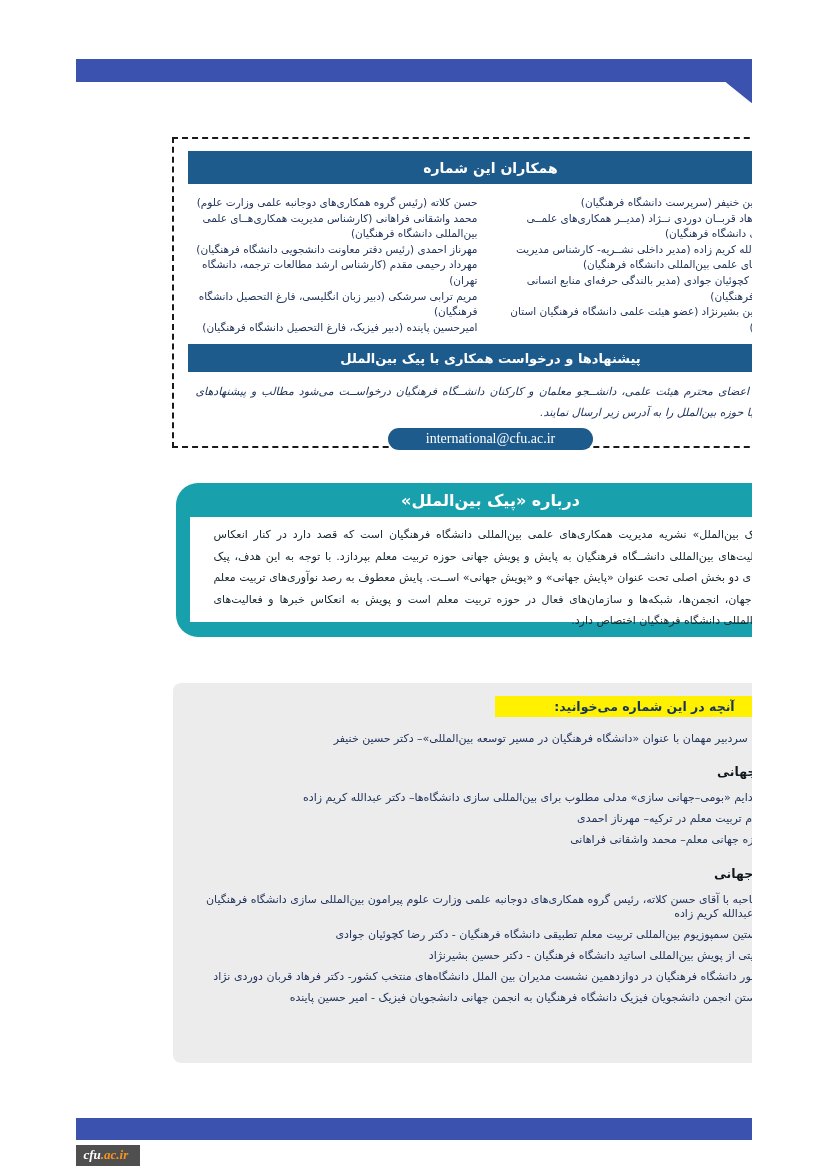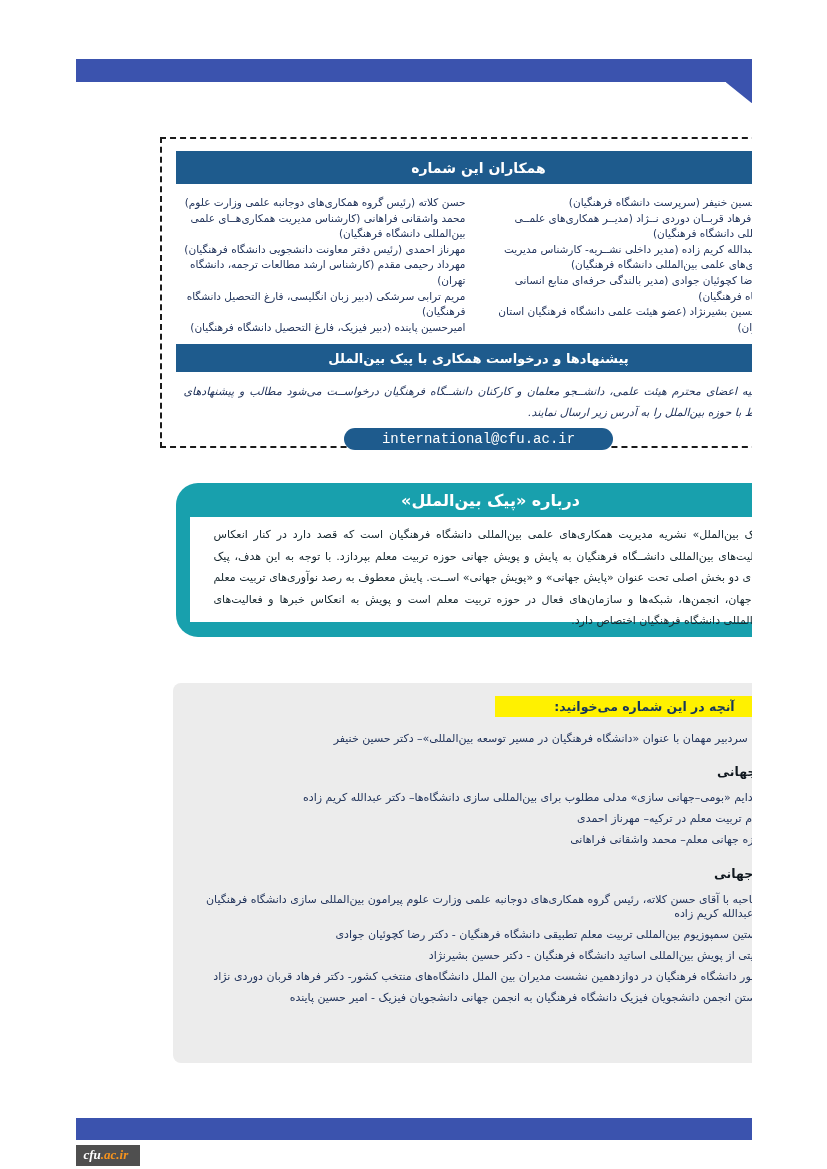--- a/index.html
+++ b/index.html
@@ -15,39 +15,39 @@
   .logo {
     position:absolute; top:27px; left:697px; width:78px; height:84px;
     background:#d9d8c3; border:2px solid #c6c5ab; border-radius:22px;
     display:flex; flex-direction:column; align-items:center; justify-content:center;
     color:#3b53ae; z-index:2;
   }
   .logo .l1 { font-size:24px; font-weight:bold; line-height:26px; }
   .logo .l2 { font-size:13px; font-weight:bold; line-height:16px; }
   
   .contrib-box {
-    position:absolute; top:137px; left:84px; width:638px; height:311px;
+    position:absolute; top:137px; left:96px; width:638px; height:311px;
     border:2px dashed #1a1a1a; padding:12px 14px 10px; direction:rtl;
   }
   .bar-title {
     background:#1e5b8d; color:#ffffff; font-weight:bold; text-align:center;
     font-size:14px; padding:9px 0 8px;
   }
   .bar-title.small { font-size:13px; padding:7px 0 6px; }
   .columns { display:flex; gap:26px; margin:11px 2px 9px; }
   .col { flex:1; font-size:10.5px; line-height:15.6px; color:#23355c; text-align:right; }
   .col div { margin:0; }
   .request-text {
     font-size:11px; line-height:21px; text-align:justify; color:#23355c;
     margin:9px 8px 4px;
     font-style:italic;
   }
   .email-pill {
     display:block; width:fit-content; margin:5px auto 0; background:#1e5b8d; color:#ffffff;
-    border:none; border-radius:13px; padding:3px 38px; font-family:Liberation Mono, monospace;
+    border:none; border-radius:13px; padding:3px 38px; font-family:Liberation Serif, serif;
     font-size:14px; direction:ltr; cursor:pointer;
   }
   
   .about-box {
     position:absolute; top:483px; left:100px; width:630px; height:154px;
     background:#18a0ad; border-radius:22px; direction:rtl;
   }
   .about-title { color:#ffffff; font-weight:bold; font-size:16px; text-align:center; padding:8px 0 7px; }
   .about-body {
     background:#ffffff; margin:0 14px; height:105px; padding:7px 24px 8px;

